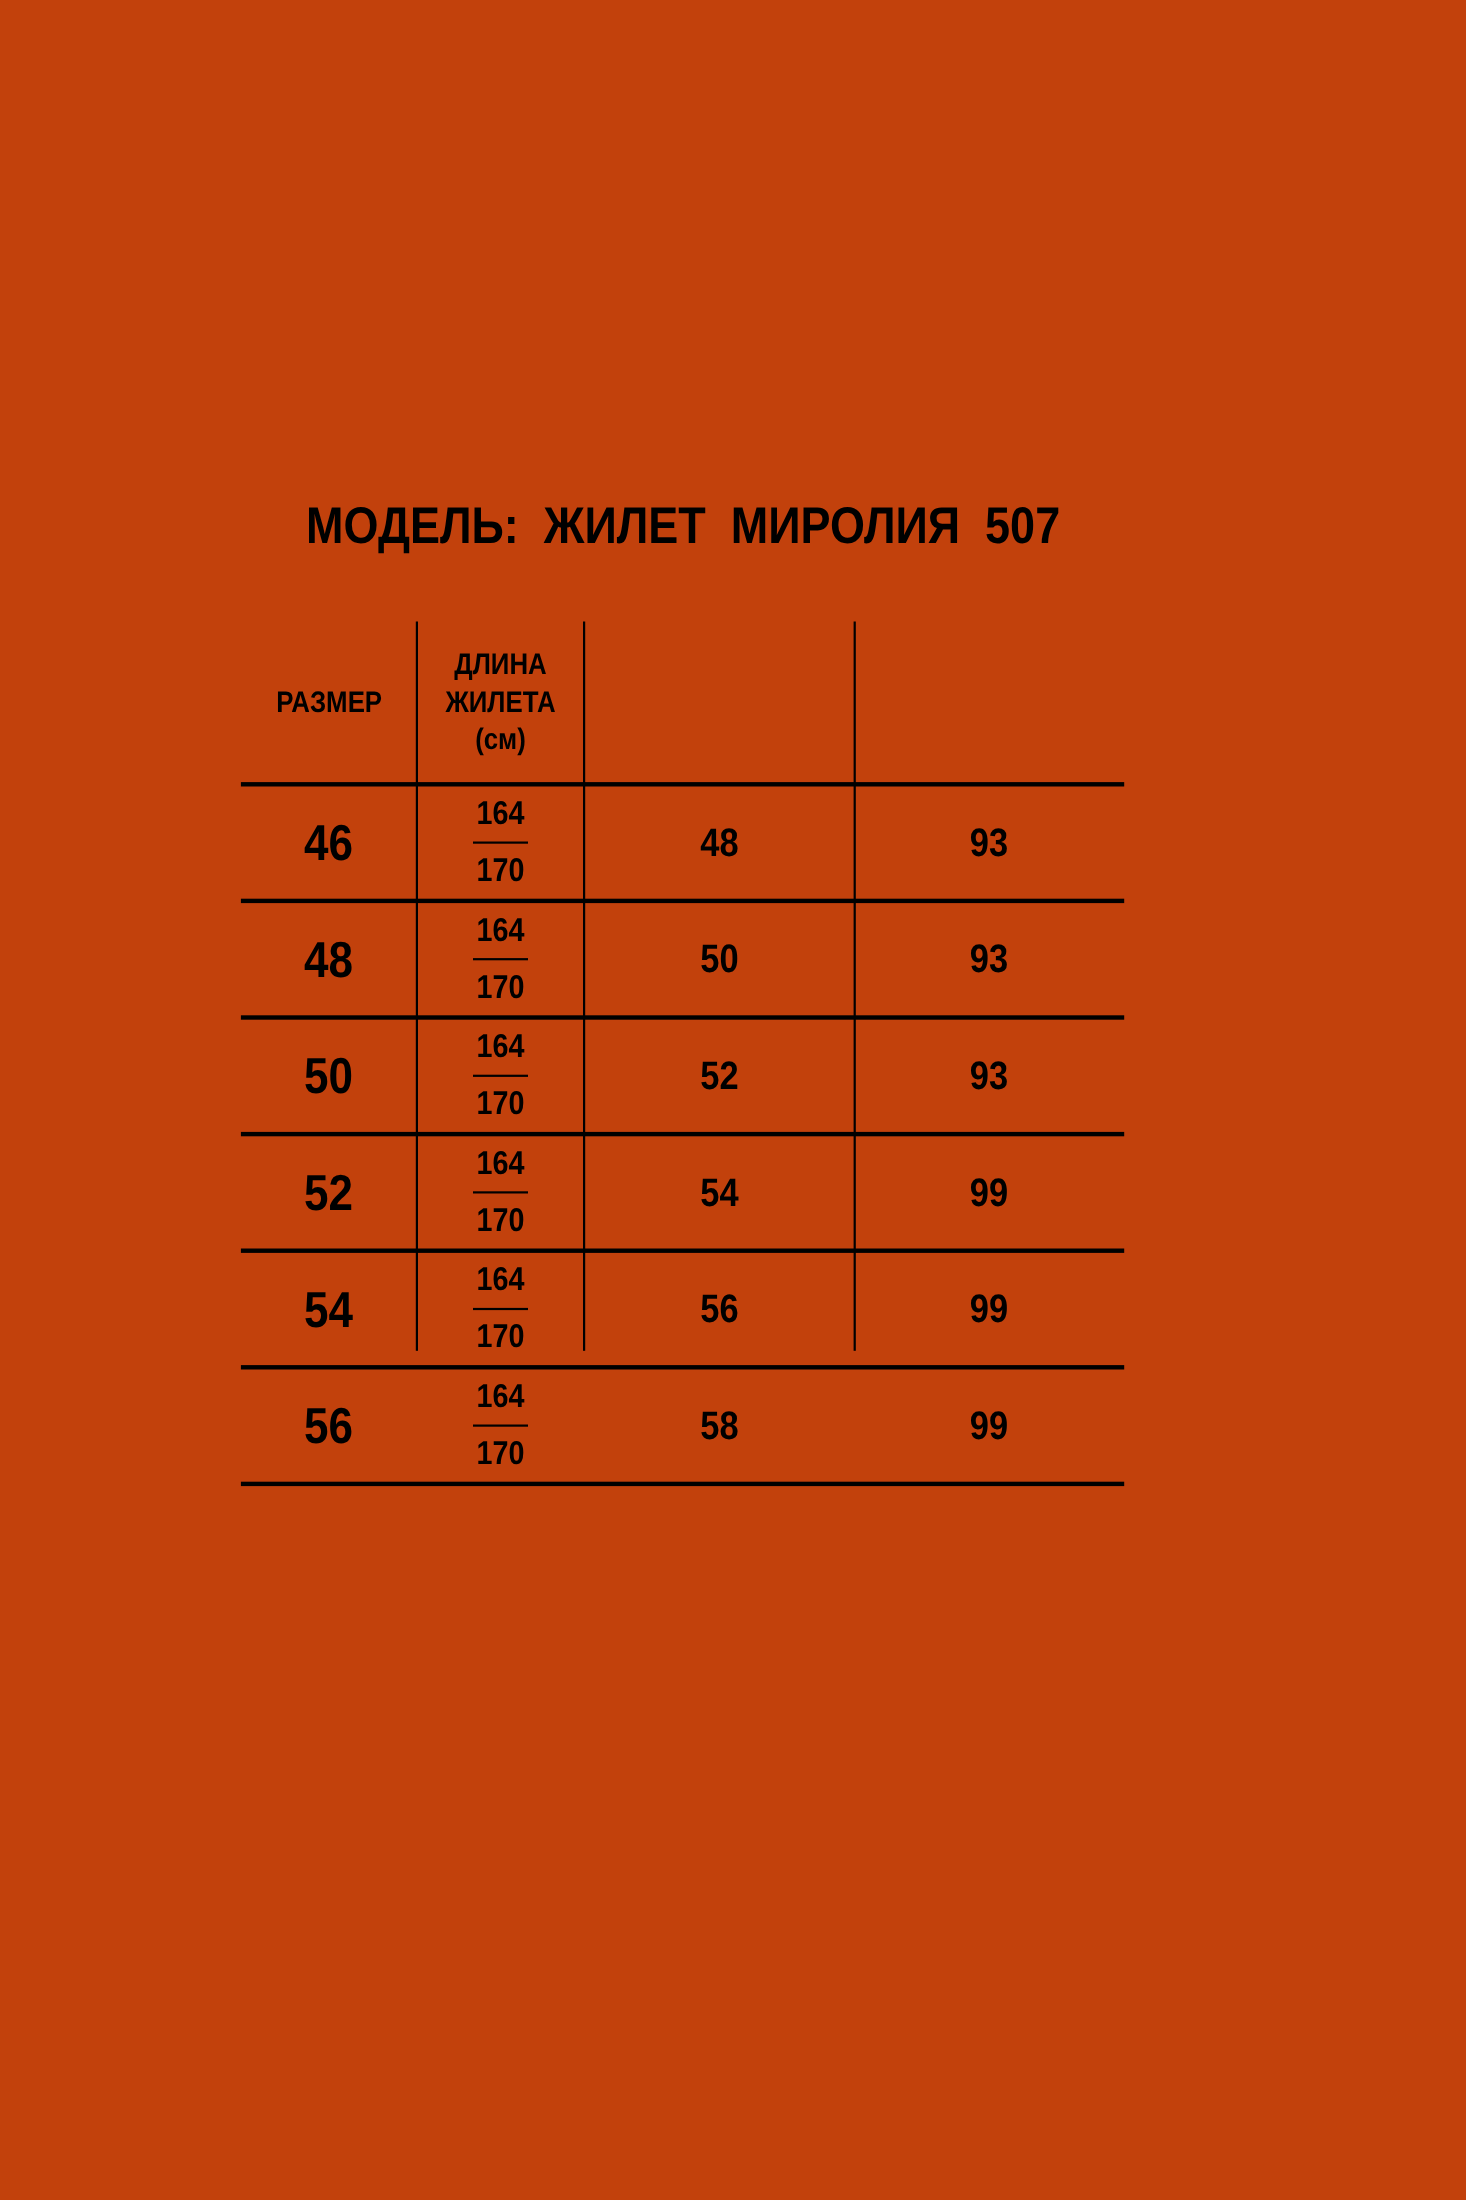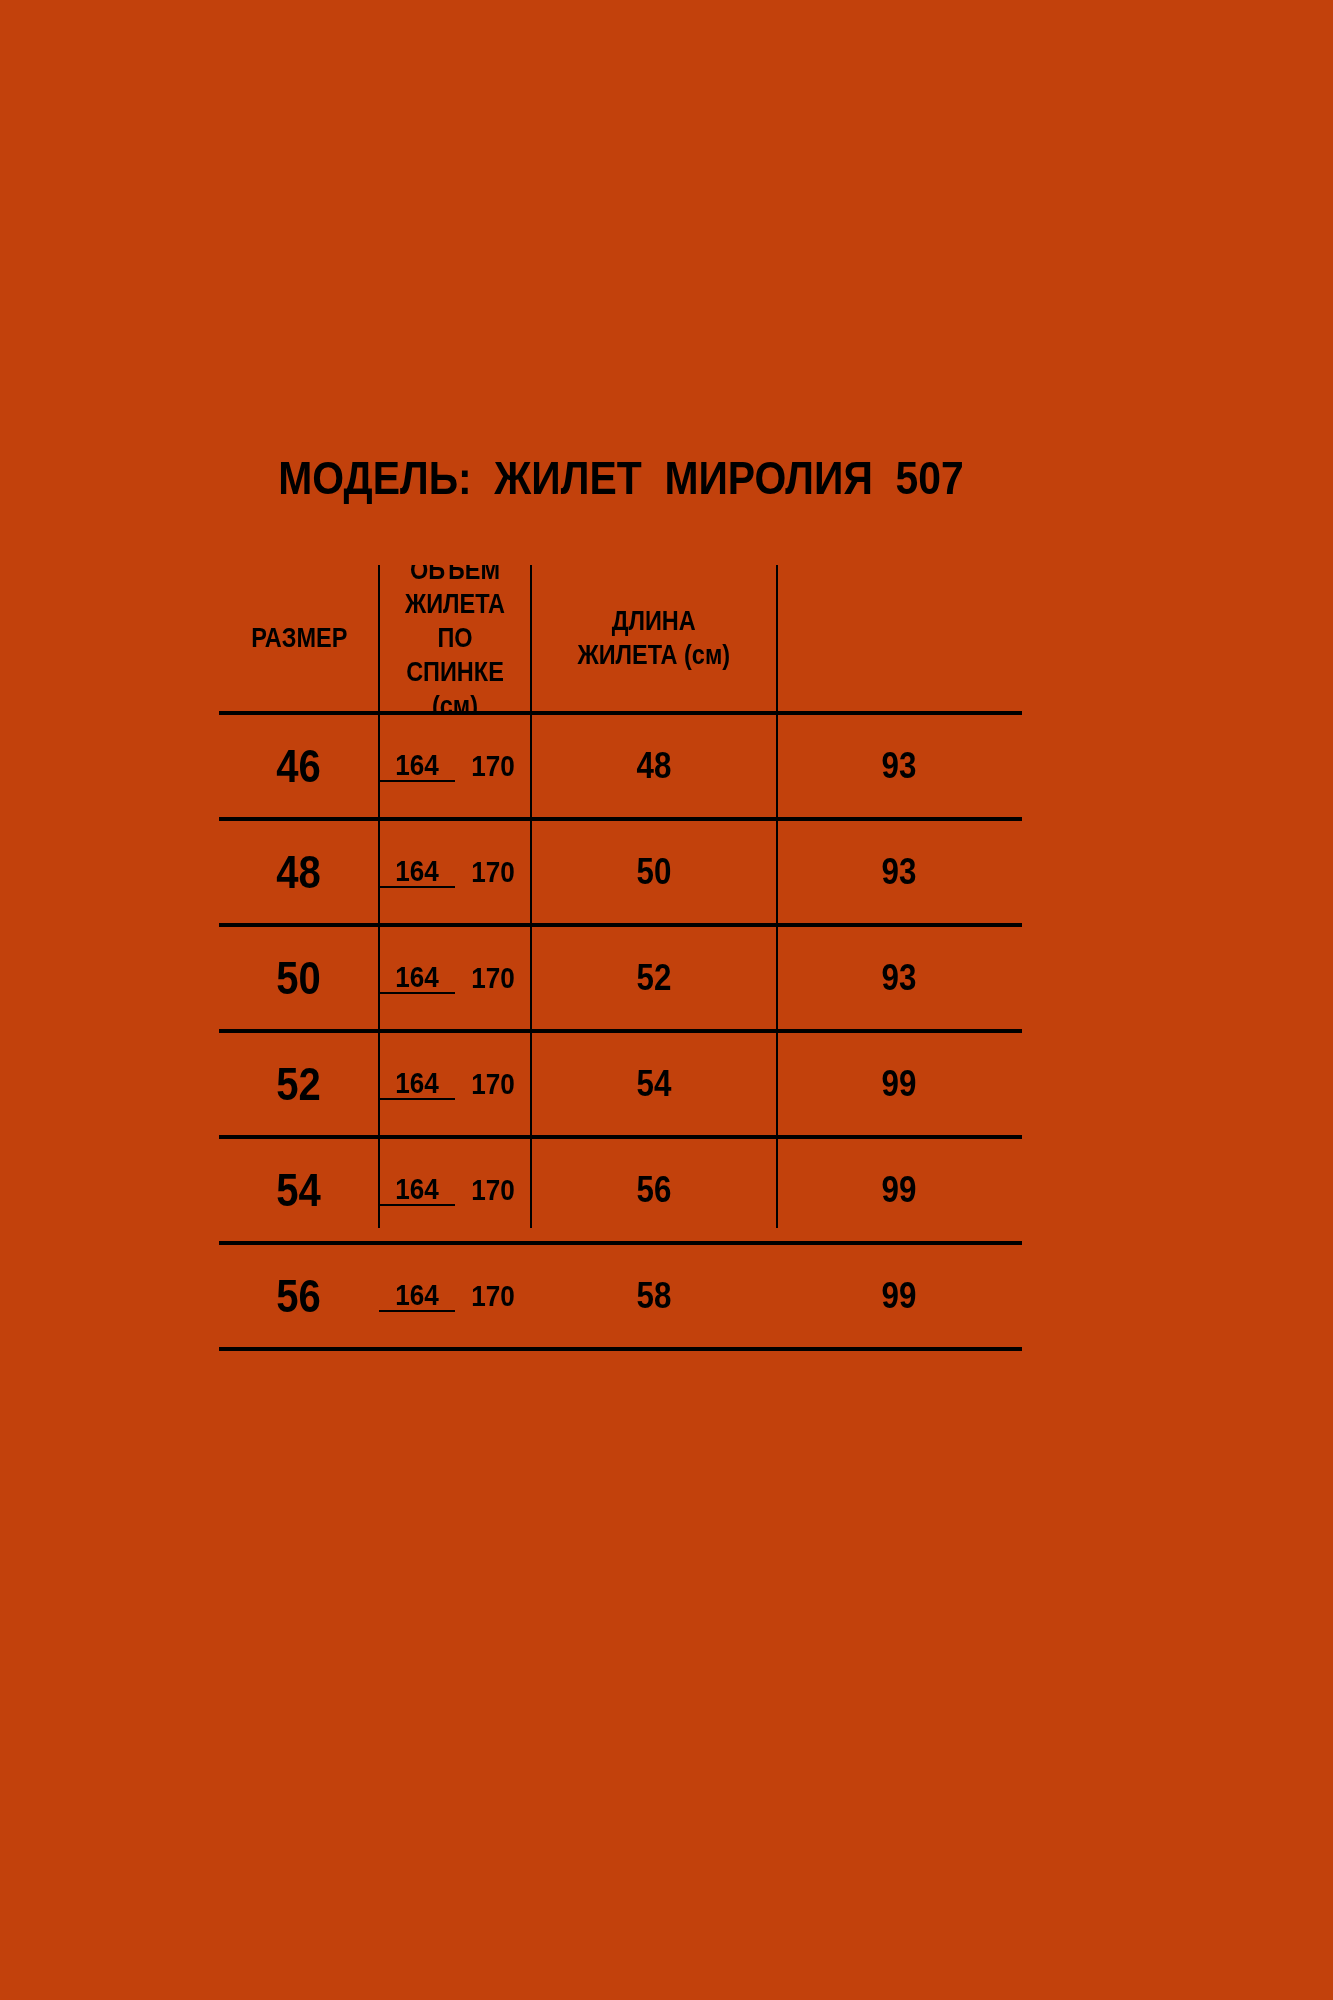--- a/index.html
+++ b/index.html
@@ -30,21 +30,21 @@
   }
   .thead { height:150px; border-bottom:4px solid #000; }
   .tgroup { height:106px; border-bottom:4px solid #000; }
 
   .cell { display:flex; align-items:center; justify-content:center; overflow:hidden; }
   .th-text {
     font-weight:bold; font-size:27px; line-height:34px;
     text-align:center; white-space:pre-line;
   }
 
-  .rost-cell { display:flex; flex-direction:row; }
+  .rost-cell { display:flex; flex-direction:column; }
   .rost-half { flex:1; display:flex; align-items:center; justify-content:center; }
   .rost-half.top { border-bottom:2px solid #000; }
 
   .num-size   { font-size:46px; font-weight:bold; line-height:1; }
   .num-height { font-size:30px; font-weight:bold; line-height:1; }
   .num-mid    { font-size:36px; font-weight:bold; line-height:1; }
 </style>
 </head>
 <body>
 
@@ -54,24 +54,20 @@
 
   <div class="size-table">
 
     <div class="vline v1"></div>
     <div class="vline v2"></div>
     <div class="vline v3"></div>
 
     <div class="thead">
       <div class="cell">
           <span class="th-text cond">РАЗМЕР</span>
-        </div>
-      <div class="cell">
-          <span class="th-text cond">ОБЪЁМ ЖИЛЕТА
-ПО СПИНКЕ (см)</span>
         </div>
       <div class="cell">
           <span class="th-text cond">ДЛИНА
 ЖИЛЕТА  (см)</span>
         </div>
     </div>
 
     <div class="tgroup">
       <div class="cell">
           <span class="num-size cond">46</span>

